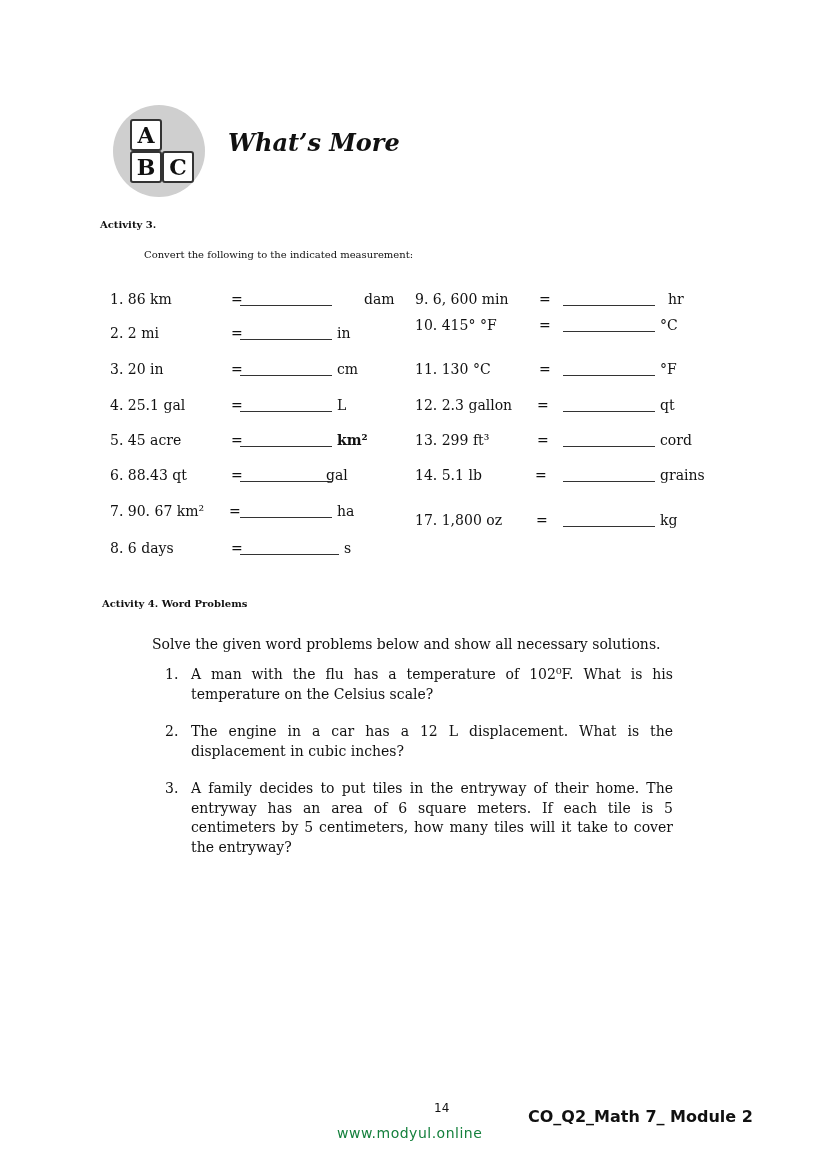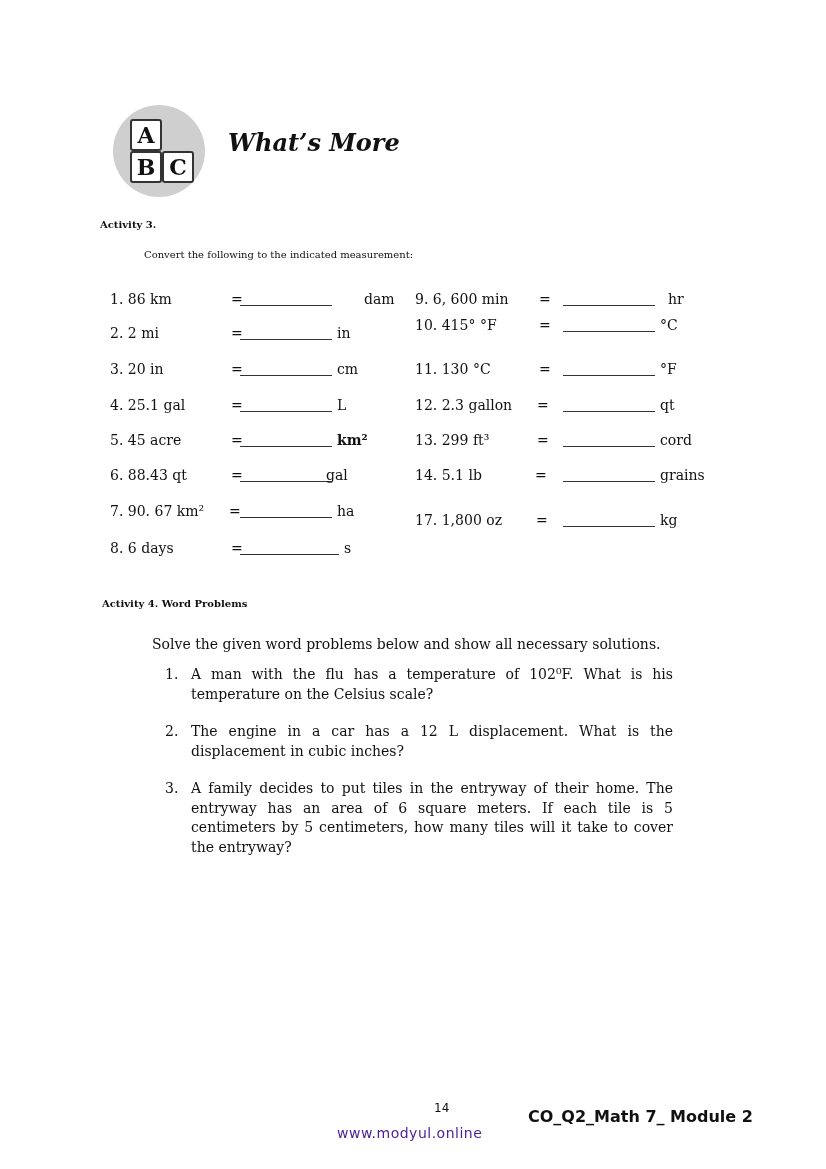--- a/index.html
+++ b/index.html
@@ -16,21 +16,21 @@
   .row .q { position: absolute; left: 0; }
   .row .eq { position: absolute; }
   .row .blank { position: absolute; border-bottom: 1px solid #333; height: 14px; }
   .row .unit { position: absolute; }
   .wp-intro { left: 152px; top: 636px; font-size: 14px; }
   .wp-item { position: absolute; left: 165px; width: 508px; font-size: 14px; line-height: 19.5px; }
   .wp-item .num { position: absolute; left: 0; top: 0; }
   .wp-item .body { margin-left: 26px; text-align: justify; }
   .footer-page { left: 406px; top: 1101px; font-family: "DejaVu Sans", sans-serif; font-size: 12px; margin-left: 28px; }
   .footer-module { left: 528px; top: 1107px; font-family: "DejaVu Sans", sans-serif; font-weight: bold; font-size: 16px; }
-  .footer-url { left: 337px; top: 1125px; font-family: "DejaVu Sans", sans-serif; font-size: 14px; color: #4c1d95; letter-spacing: 0.5px; }
+  .footer-url { left: 337px; top: 1125px; font-family: "DejaVu Sans", sans-serif; font-size: 14px; color: #15803d; letter-spacing: 0.5px; }
 </style>
 </head>
 <body>
 
 <div class="abs logo">
   <div class="block" style="left:17px; top:14px;">A</div>
   <div class="block" style="left:17px; top:46px;">B</div>
   <div class="block" style="left:49px; top:46px;">C</div>
 </div>
 <div class="abs title">What’s More</div>

